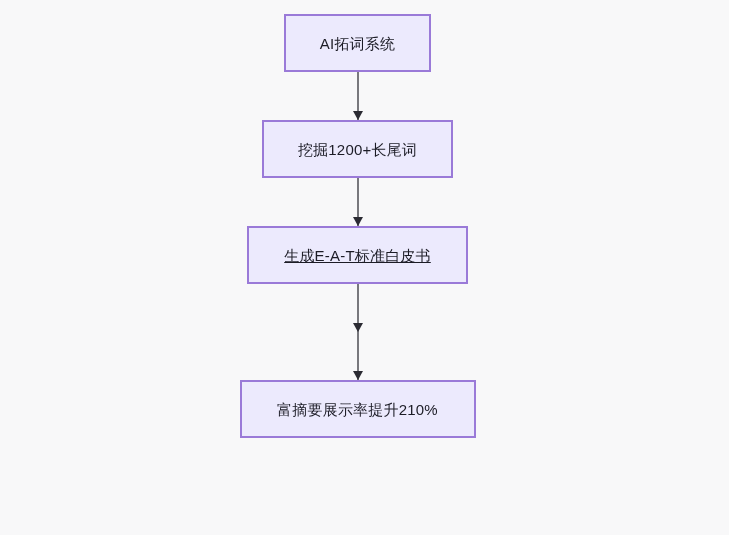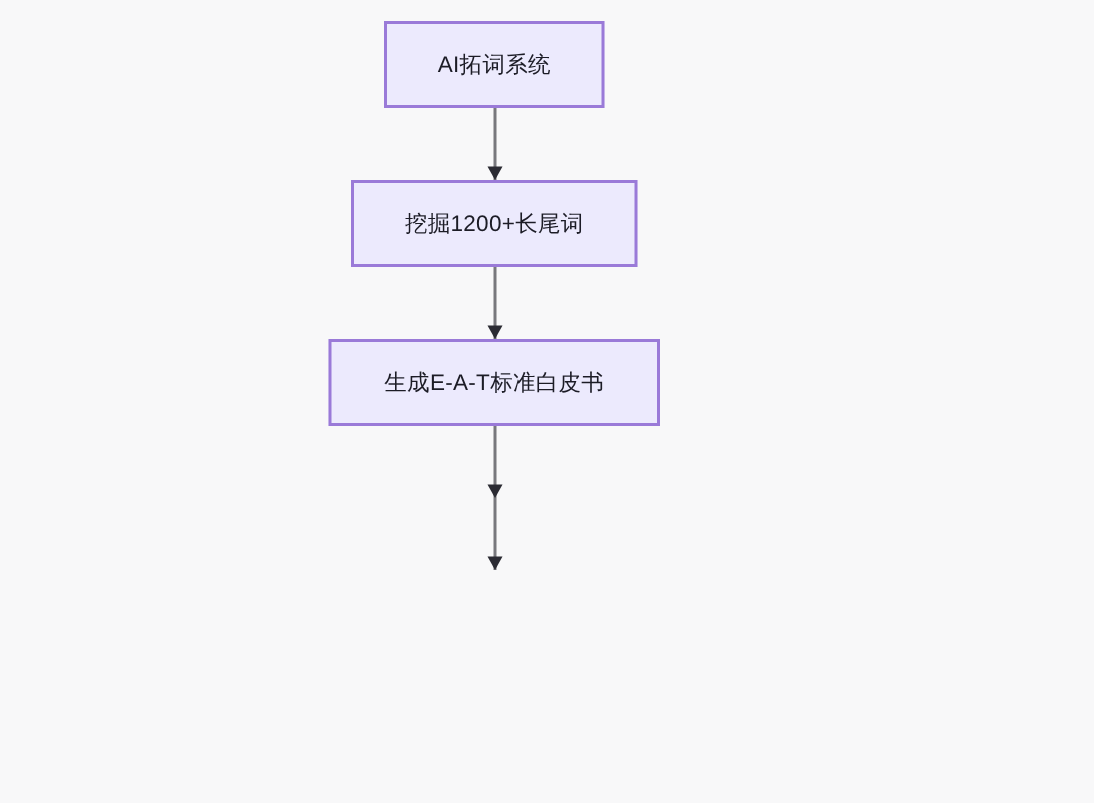--- a/index.html
+++ b/index.html
@@ -21,20 +21,21 @@
   }
 
   .flow-column {
     position: absolute;
     left: 0;
     top: 0;
     width: 659px;
     display: flex;
     flex-direction: column;
     align-items: center;
+    padding-left: 28px;
   }
 
   .node-box {
     box-sizing: border-box;
     background: #eceafd;
     border: 2px solid #9a7ad8;
     display: flex;
     align-items: center;
     justify-content: center;
     color: #1c1c26;
@@ -72,21 +73,21 @@
     border-left: 5.5px solid transparent;
     border-right: 5.5px solid transparent;
     border-top: 9px solid #2b2b33;
   }
 
   
   .n0 { width: 147px; height: 58px; margin-top: 14px; }
   
   .n1 { width: 191px; height: 58px; }
   
-  .n2 { width: 221px; height: 58px; }
+  .n2 { width: 221px; height: 58px; text-decoration: underline; }
   
   .n3 { width: 214px; height: 58px; }
   
   .n4 { width: 236px; height: 58px; }
 
   .c0, .c1, .c2, .c3 { height: 48px; }
   .c0 .stem, .c1 .stem, .c2 .stem, .c3 .stem { height: 48px; }
 </style>
 </head>
 <body>
@@ -120,15 +121,18 @@
       <span class="stem"></span>
       <span class="arrow-head"></span>
     </div>
 
 
     <div class="connector c3">
       <span class="stem"></span>
       <span class="arrow-head"></span>
     </div>
 
+    <div class="node-box n4">
+      <span class="node-label">富摘要展示率提升210%</span>
+    </div>
 
   </div>
 </div>
 
 </body></html>

